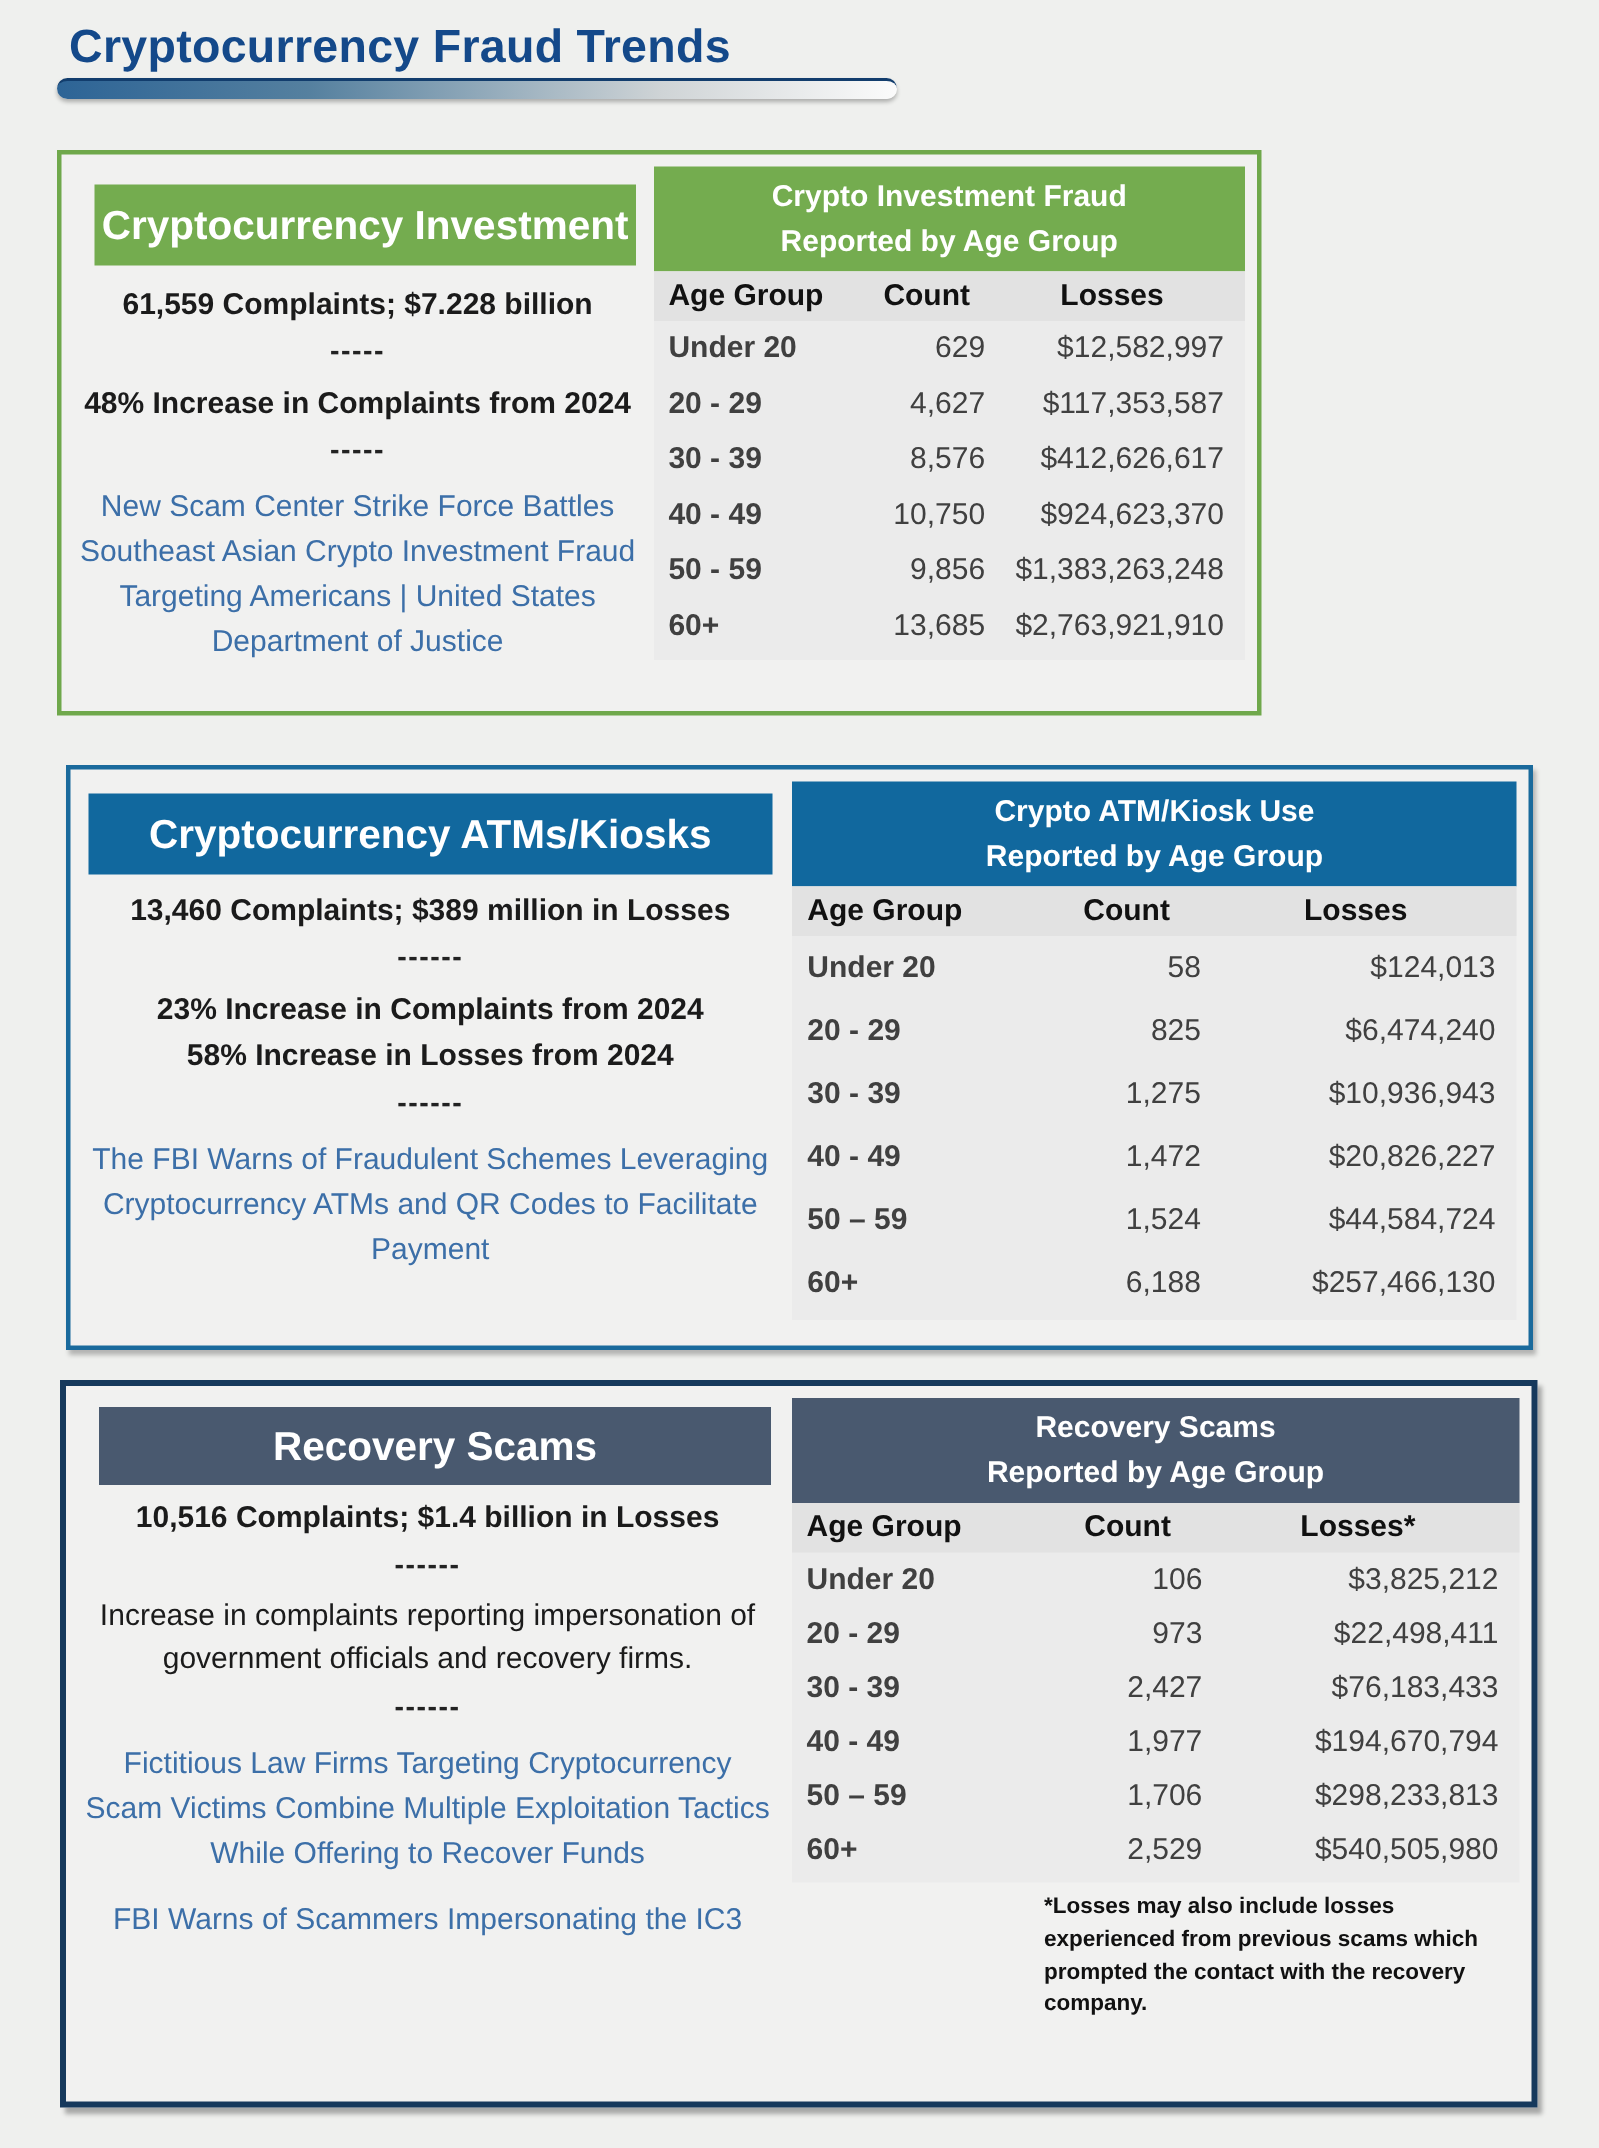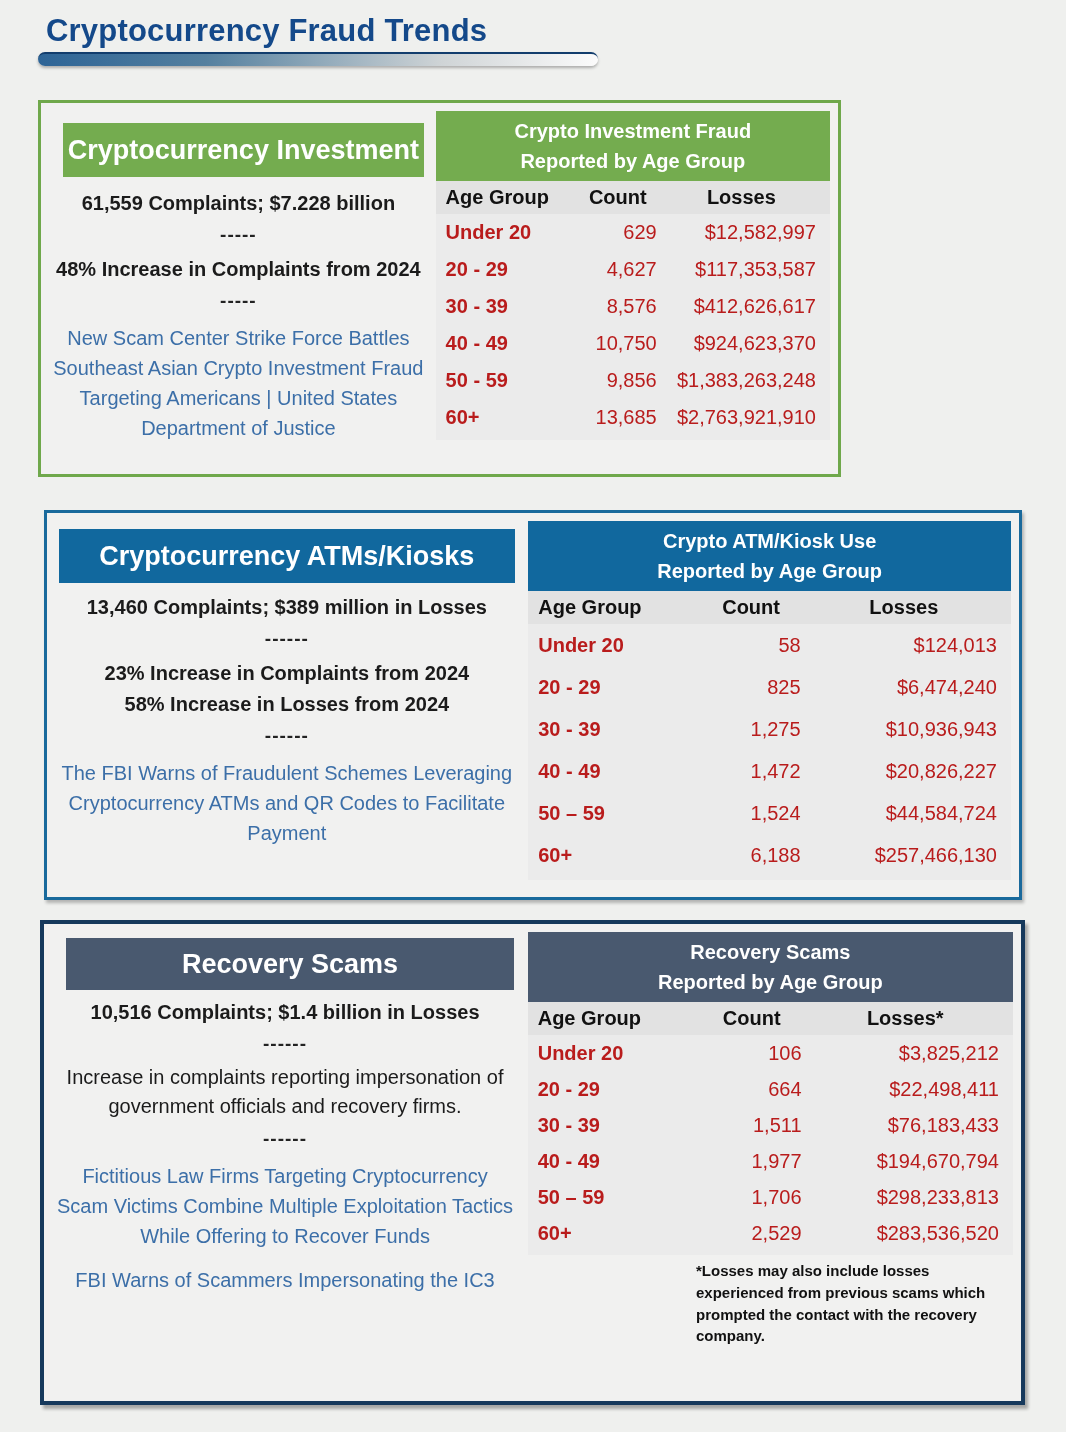--- a/index.html
+++ b/index.html
@@ -42,21 +42,21 @@
   .card-green .table-head-bar{background:var(--green,#74ac4f);}
   .card-blue  .table-head-bar{background:var(--blue,#11689e);}
   .card-navy  .table-head-bar{background:var(--slate,#49596f);}
 
   .table{background:var(--table-bg,#ebebeb);padding-bottom:4px;}
   .thead{display:grid;grid-template-columns:34% 24% 42%;background:var(--colhead-bg,#e2e2e2);
     font-weight:700;font-size:20px;color:#111;padding:5px 10px;box-sizing:border-box;}
   .thead .c1{text-align:center;}
   .thead .c2{text-align:center;}
   .trow{display:grid;grid-template-columns:34% 24% 42%;align-items:center;font-size:20px;
-    color:#b91c1c;padding:0 10px;box-sizing:border-box;}
+    color:#404040;padding:0 10px;box-sizing:border-box;}
   .card-green .trow{height:37px;}
   .card-blue  .trow{height:42px;}
   .card-navy  .trow{height:36px;}
   .trow .c0{font-weight:700;text-align:left;}
   .trow .c1{text-align:right;padding-right:6px;}
   .trow .c2{text-align:right;padding-right:4px;}
 
   .footnote{width:315px;margin-left:auto;text-align:left;font-size:15px;font-weight:600;
     color:#111;line-height:1.45;margin-top:5px;padding-right:2px;}
 </style>
@@ -203,42 +203,42 @@
           <span class="c2">Losses*</span>
         </div>
         <div>
             <div class="trow">
               <span class="c0">Under 20</span>
               <span class="c1">106</span>
               <span class="c2">$3,825,212</span>
             </div>
             <div class="trow">
               <span class="c0">20 - 29</span>
-              <span class="c1">664</span>
+              <span class="c1">973</span>
               <span class="c2">$22,498,411</span>
             </div>
             <div class="trow">
               <span class="c0">30 - 39</span>
-              <span class="c1">1,511</span>
+              <span class="c1">2,427</span>
               <span class="c2">$76,183,433</span>
             </div>
             <div class="trow">
               <span class="c0">40 - 49</span>
               <span class="c1">1,977</span>
               <span class="c2">$194,670,794</span>
             </div>
             <div class="trow">
               <span class="c0">50 – 59</span>
               <span class="c1">1,706</span>
               <span class="c2">$298,233,813</span>
             </div>
             <div class="trow">
               <span class="c0">60+</span>
               <span class="c1">2,529</span>
-              <span class="c2">$283,536,520</span>
+              <span class="c2">$540,505,980</span>
             </div>
           </div>
       </div>
       <div class="footnote">*Losses may also include losses experienced from previous scams which prompted the contact with the recovery company.</div>
     </div>
   </section>
 
 </div>
 
 </body></html>

